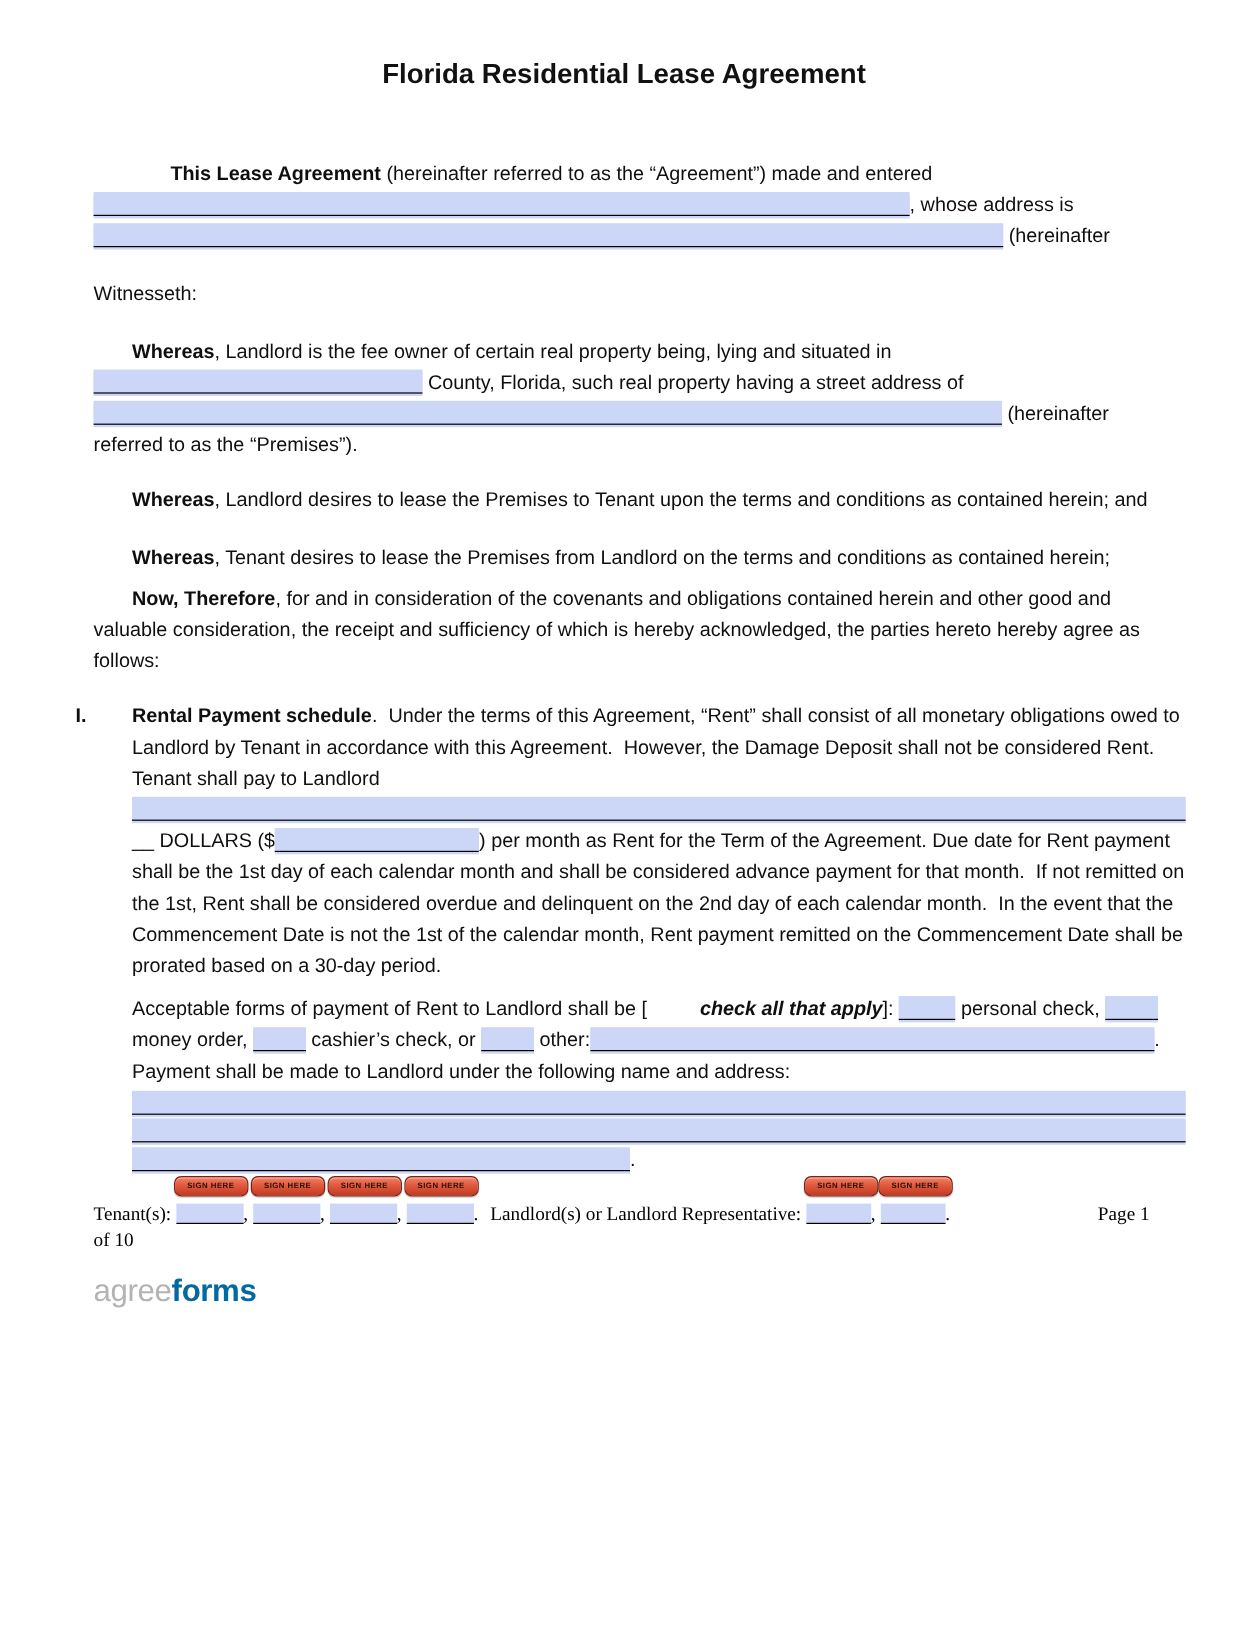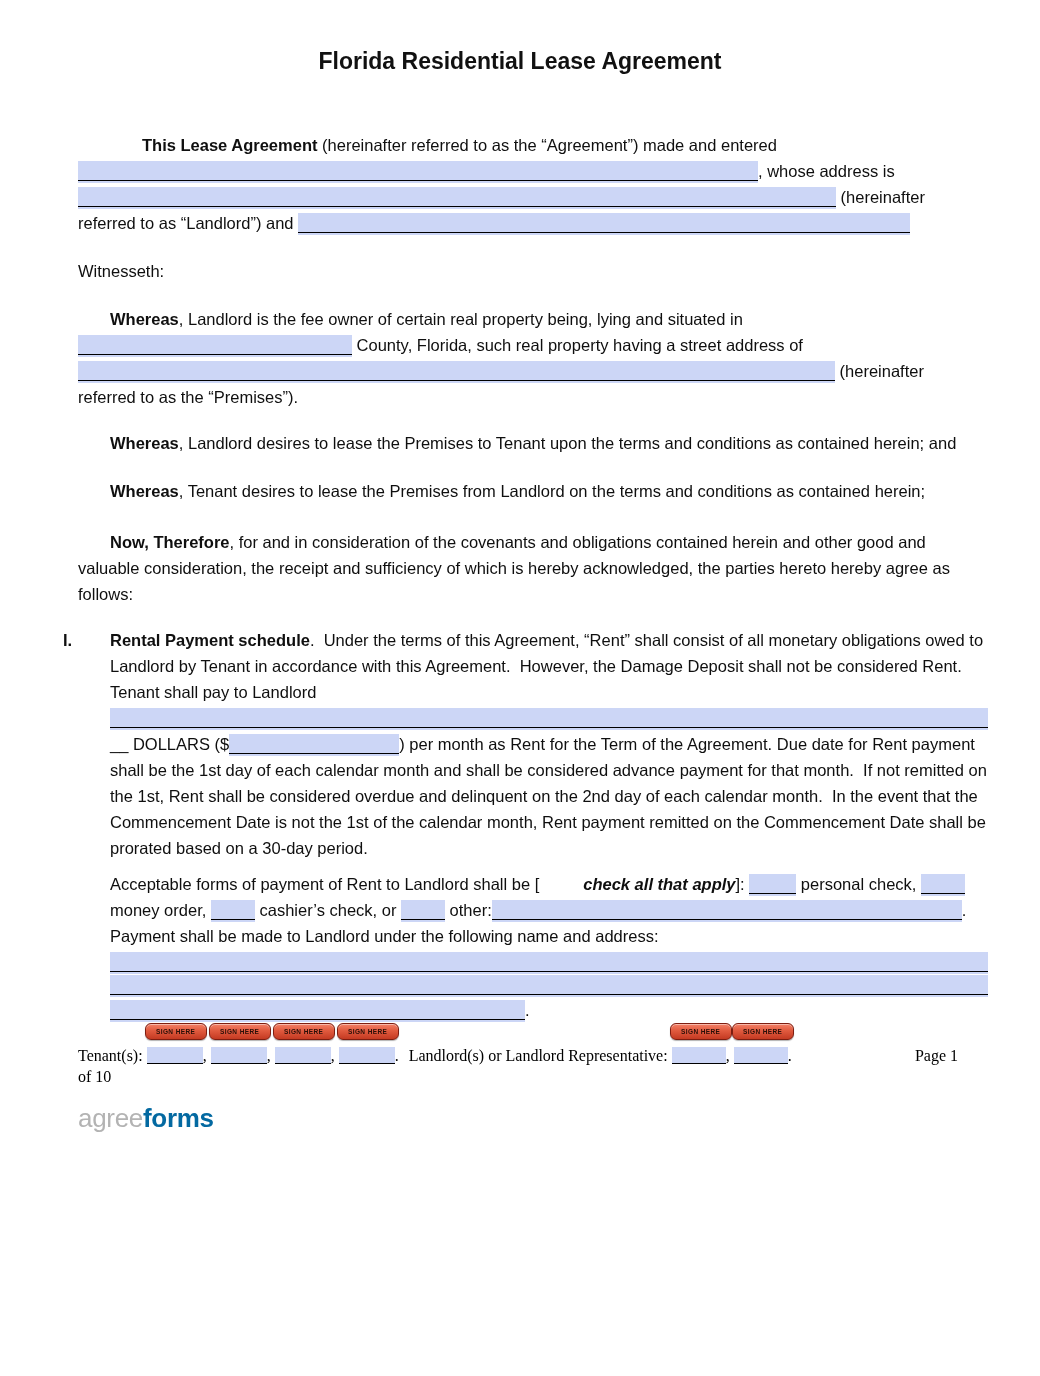--- a/index.html
+++ b/index.html
@@ -12,21 +12,21 @@
   .xline{ white-space:pre; }
   .flow{ white-space:pre-wrap; }
   .ind64{ padding-left:64px; }
   .ti32{ text-indent:32px; }
 
   .p-intro{ margin-top:56px; }
   .p-wit{ margin-top:22px; font-weight:normal; }
   .p-w1{ margin-top:22px; }
   .p-w2{ margin-top:20px; }
   .p-w3{ margin-top:22px; }
-  .p-nt{ margin-top:25px; }
+  .p-nt{ margin-top:8px; }
 
   .f{ display:inline-block; height:19px; background:var(--fb);
       border-bottom:1.6px solid #000; box-shadow:0 2px 0 var(--fb); vertical-align:-4px; }
   .fblock{ display:block; height:19px; background:var(--fb);
       border-bottom:1.6px solid #000; box-shadow:0 2px 0 var(--fb); margin:3px 0 2px 0; }
 
   .item{ position:relative; margin-left:32px; margin-right:-26px; margin-top:20px; }
   .item .marker{ position:absolute; left:-47px; top:0; }
   .item2{ margin-top:26px; }
   .p-accept{ margin-top:10px; }
@@ -59,21 +59,20 @@
 <body>
 
 <div class="page">
   <div class="content">
     <h1 class="title">Florida Residential Lease Agreement</h1>
 
     <div class="p-intro">
       <div class="xline ind64"><span class="bseg">This Lease Agreement</span><span> (hereinafter referred to as the “Agreement”) made and entered</span></div>
       <div class="xline"><span class="f" style="width:680px"></span><span>, whose address is</span></div>
       <div class="xline"><span class="f" style="width:758px"></span><span> (hereinafter</span></div>
-      <div class="xline"><span>referred to as “Landlord”) and </span><span class="f" style="width:612px"></span></div>
     </div>
 
     <div class="p-wit">Witnesseth:</div>
 
     <div class="p-w1">
       <div class="xline ti32"><span class="bseg">Whereas</span><span>, Landlord is the fee owner of certain real property being, lying and situated in</span></div>
       <div class="xline"><span class="f" style="width:274px"></span><span> County, Florida, such real property having a street address of</span></div>
       <div class="xline"><span class="f" style="width:757px"></span><span> (hereinafter</span></div>
       <div class="xline"><span>referred to as the “Premises”).</span></div>
     </div>

